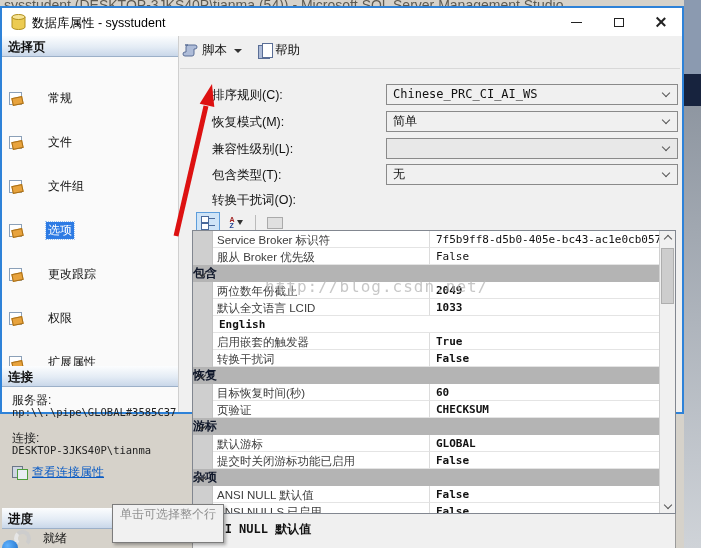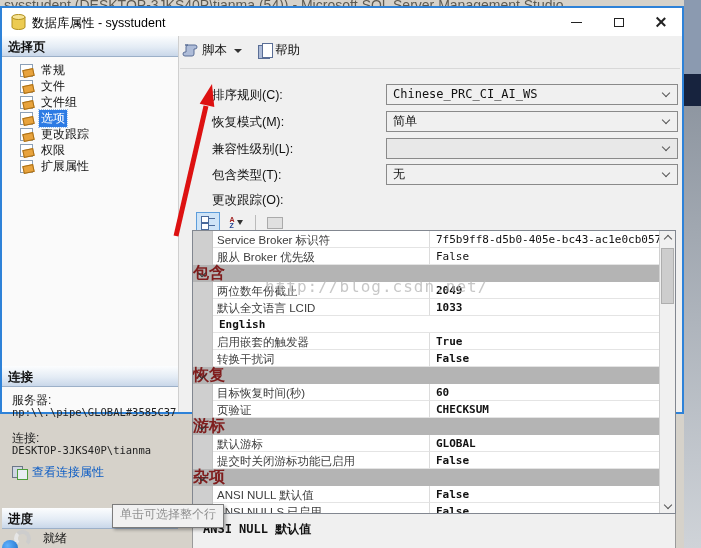--- a/index.html
+++ b/index.html
@@ -34,31 +34,31 @@
   #btn-close i::before, #btn-close i::after { content:""; position:absolute; left:5px; top:0; width:1.5px; height:12px; background:#222; }
   #btn-close i::before { transform:rotate(45deg);} #btn-close i::after { transform:rotate(-45deg);}
 
   
   #left-panel { position:absolute; left:0; top:28px; width:177px; bottom:0; background:#fafafa; border-right:1px solid #cfcfcf; }
   .panel-header { height:21px; background:linear-gradient(180deg,#fcfdfe 0%,#e4ecf5 55%,#c9d7e9 100%);
                   border-bottom:1px solid #9cb0c8; font-weight:bold; font-size:12.5px; padding:3px 0 0 6px; }
   #hdr-connection { position:absolute; left:0; right:0; top:330px; }
   #hdr-progress   { position:absolute; left:0; right:0; top:472px; }
   #nav-list { position:absolute; left:0; top:26px; right:0; }
-  .nav-item { display:flex; align-items:center; height:16px; padding-left:18px; gap:5px; }
+  .nav-item { display:flex; align-items:center; height:16px; padding-left:7px; gap:23px;margin-top:28px; }
   .nav-label { font-size:12px; padding:0 2px; white-space:nowrap; }
   .nav-item.sel .nav-label { background:#2d7be4; color:#fff; outline:1px dotted #9cc3f0; }
   .pg-icon { position:relative; width:14px; height:12px; flex:0 0 14px; }
   .pg-icon::before { content:""; position:absolute; left:0; top:0; width:11px; height:11px; background:#fff; border:1px solid #8ba0b8; }
   .pg-icon::after { content:""; position:absolute; left:3px; top:5px; width:9px; height:6px; background:#e8a33d; border:1px solid #a86f18; transform:rotate(-12deg); }
 
   .conn-label { position:absolute; left:10px; font-size:12px; color:#222; }
   .conn-value { position:absolute; left:10px; font-size:10.5px; color:#222; white-space:nowrap; }
   #link-row { position:absolute; left:10px; top:428px; display:flex; align-items:center; gap:5px; }
-  #link-row .link { color:#0a5bc4; font-size:12px; }
+  #link-row .link { color:#0a5bc4; text-decoration:underline; font-size:12px; }
   .srv-icon { position:relative; width:15px; height:13px; }
   .srv-icon::before { content:""; position:absolute; left:0; top:0; width:9px; height:10px; background:#cfd6e2; border:1px solid #6b7687; }
   .srv-icon::after { content:""; position:absolute; left:5px; top:3px; width:9px; height:9px; background:#e9edf3; border:1px solid #4f9d3c; }
   #progress-row { position:absolute; left:12px; top:494px; display:flex; align-items:center; gap:12px; }
   .spinner { width:17px; height:17px; border-radius:50%; border:4px solid #cdcdcd;
              border-bottom-color:transparent; border-left-color:#e6e6e6; }
 
   
   #toolbar { position:absolute; left:180px; top:34px; display:flex; align-items:center; gap:16px; }
   #toolbar-sep { position:absolute; left:178px; right:2px; top:60px; height:1px; background:#d8d8d8; }
@@ -97,36 +97,36 @@
   #grid-rows { position:absolute; left:0; top:0; width:466px; }
   .grow { display:flex; height:17px; }
   .gprop .gmargin { width:20px; background:#cfcfcf; border-right:1px solid #c3c3c3; }
   .gprop .gname { width:217px; font-size:11.5px; color:#3c3c3c; padding:2px 0 4px 4px; border-right:1px solid #dcdcdc;
                   border-bottom:1px solid #e4e4e4; white-space:nowrap; overflow:hidden; }
   .gprop .gval { flex:1; font-family:"DejaVu Sans Mono",monospace; font-size:11px; padding:2px 0 0 6px;
                  border-bottom:1px solid #e4e4e4; white-space:nowrap; overflow:hidden; }
   .gval.b { font-weight:bold; }
   .gcat { background:#b4b4b4; align-items:center; }
   .gcat .chev { margin:0 6px 2px 6px; border-color:#333; }
-  .gcat-label { font-weight:bold; font-size:16px; color:#7f1d1d; }
+  .gcat-label { font-weight:bold; font-size:12px; color:#0f172a; }
   #grid-scroll { position:absolute; right:0; top:0; width:16px; height:282px; background:#f0f0f0; border-left:1px solid #d0d0d0; }
   .sbtn { position:absolute; left:0; width:15px; height:16px; display:flex; align-items:center; justify-content:center; }
   #scroll-up { top:0; } #scroll-down { bottom:0; }
   #scroll-thumb { position:absolute; left:1px; top:17px; width:13px; height:56px; background:#cdcdcd; border:1px solid #aeaeae; }
 
   
   #grid-desc { position:absolute; left:190px; top:506px; width:484px; height:36px; background:#f0f0f0;
                border-left:1px solid #9a9a9a; border-right:1px solid #9a9a9a;
                font-family:"DejaVu Sans Mono",monospace; font-weight:bold; font-size:12px; padding:7px 0 0 10px; }
 
   
   #watermark { position:absolute; left:236px; top:277px; z-index:20; font-family:"DejaVu Sans Mono",monospace;
                font-size:16px; letter-spacing:1px; color:rgba(185,185,185,.8); pointer-events:none;margin-left:29px; }
   #tooltip { position:absolute; left:112px; top:504px; z-index:30; background:#f1f1f1; border:1px solid #7c7c7c;
-             box-shadow:2px 2px 3px rgba(0,0,0,.3); color:#8f8f8f; font-size:12px; padding:1px 7px 4px 7px; white-space:nowrap; }
+             box-shadow:2px 2px 3px rgba(0,0,0,.3); color:#8f8f8f; font-size:12px; padding:1px 7px 19px 7px; white-space:nowrap; }
   #arrow-overlay { position:absolute; left:0; top:0; width:701px; height:548px; z-index:35; pointer-events:none; }
 </style>
 </head>
 <body>
 
 <div id="canvas">
 
   <div id="bg-top">sysstudent (DESKTOP-3JKS40P\tianma (54)) - Microsoft SQL Server Management Studio</div>
   <div id="bg-right">
     <div class="band1"></div>
@@ -226,21 +226,21 @@
       <span>简单</span><span class="chev down"></span>
     </div>
     <span class="flabel" style="top:133px">兼容性级别(L):</span>
     <div class="combo disabled" style="top:130px">
       <span></span><span class="chev down"></span>
     </div>
     <span class="flabel" style="top:159px">包含类型(T):</span>
     <div class="combo" style="top:156px">
       <span>无</span><span class="chev down"></span>
     </div>
-    <span class="flabel" style="top:184px">更改跟踪(O):</span>
+    <span class="flabel" style="top:184px">转换干扰词(O):</span>
 
     <div id="grid-toolbar">
       <div class="gtb sel">
         <span class="cat-glyph">
             <span class="cat-lines"></span>
           </span>
       </div>
       <div class="gtb">
         <span class="az">
           <b class="a">A</b>

